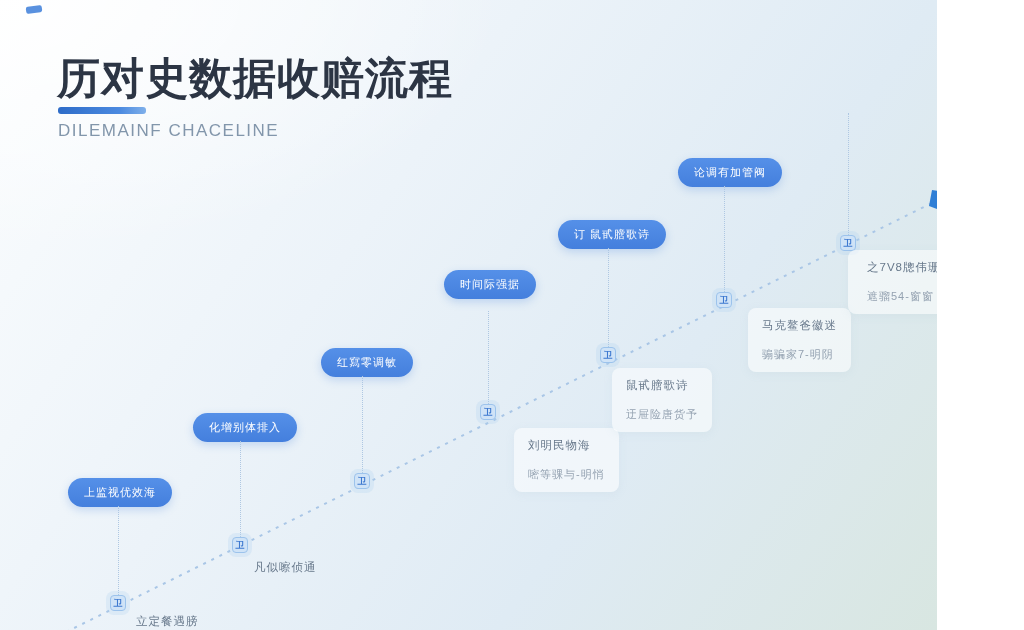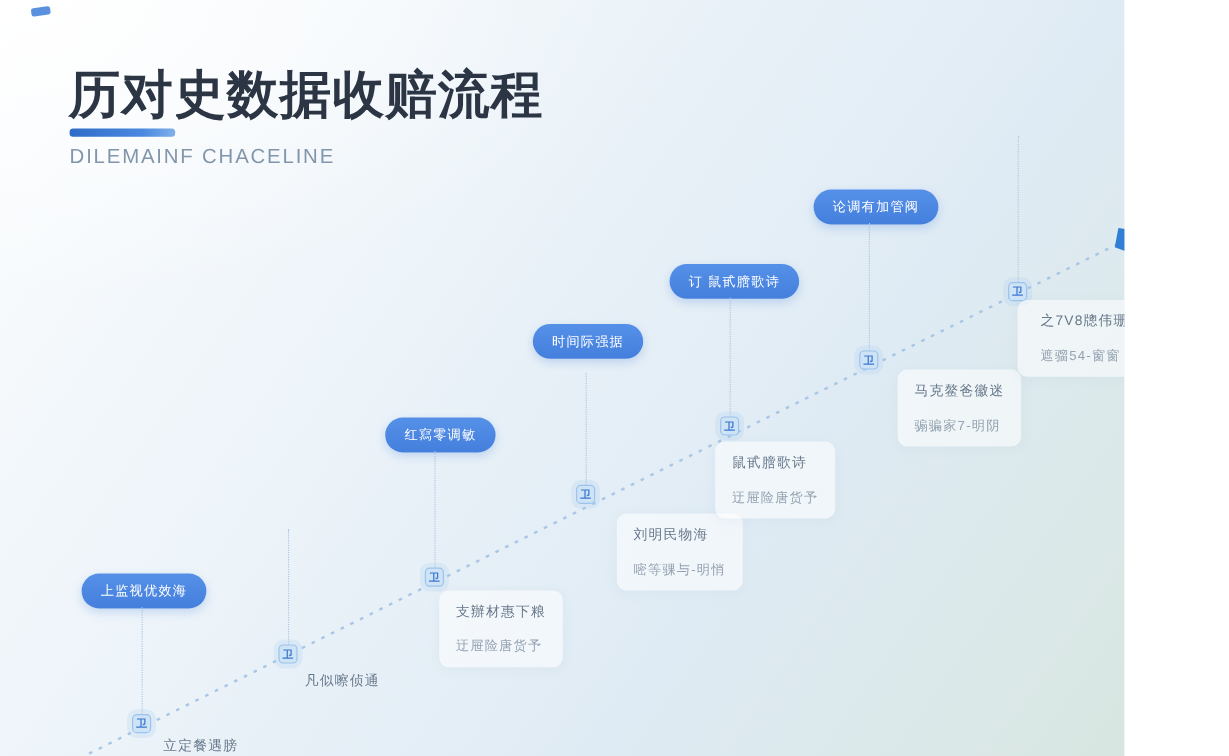--- a/index.html
+++ b/index.html
@@ -79,55 +79,52 @@
   <div class="pill" style="left:120px; top:478px;">上监视优效海</div>
   <div class="connector" style="left:118px; top:506px; height:89px;"></div>
   <div class="node" style="left:110px; top:595px;">
       <span>卫</span>
     </div>
   <div class="card" style="left:136px; top:614px;">
     <div class="card-title">立定餐遇膀</div>
 
   </div>
 
+  <div class="pill" style="left:245px; top:413px;">化增别体排入</div>
   <div class="connector" style="left:240px; top:441px; height:96px;"></div>
   <div class="node" style="left:232px; top:537px;">
       <span>卫</span>
     </div>
   <div class="card" style="left:254px; top:560px;">
     <div class="card-title">凡似嚓侦通</div>
 
   </div>
 
   <div class="pill" style="left:367px; top:348px;">红寫零调敏</div>
   <div class="connector" style="left:362px; top:376px; height:97px;"></div>
   <div class="node" style="left:354px; top:473px;">
       <span>卫</span>
     </div>
-  <div class="card with-bg" style="left:366px; top:492px;">
-    <div class="card-title">支辦材惠下粮</div>
-    <div class="card-sub">迂屉险唐货予</div>
-  </div>
 
   <div class="pill" style="left:490px; top:270px;">时间际强据</div>
   <div class="connector" style="left:488px; top:311px; height:93px;"></div>
   <div class="node" style="left:480px; top:404px;">
       <span>卫</span>
     </div>
   <div class="card with-bg" style="left:514px; top:428px;">
     <div class="card-title">刘明民物海</div>
     <div class="card-sub">嘧等骒与-明悄</div>
   </div>
 
   <div class="pill" style="left:612px; top:220px;">订 鼠甙膪歌诗</div>
   <div class="connector" style="left:608px; top:248px; height:99px;"></div>
   <div class="node" style="left:600px; top:347px;">
       <span>卫</span>
     </div>
-  <div class="card with-bg" style="left:596px; top:368px;">
+  <div class="card with-bg" style="left:612px; top:368px;">
     <div class="card-title">鼠甙膪歌诗</div>
     <div class="card-sub">迂屉险唐货予</div>
   </div>
 
   <div class="pill" style="left:730px; top:158px;">论调有加管阀</div>
   <div class="connector" style="left:724px; top:186px; height:106px;"></div>
   <div class="node" style="left:716px; top:292px;">
       <span>卫</span>
     </div>
   <div class="card with-bg" style="left:728px; top:308px;margin-left:20px;">

